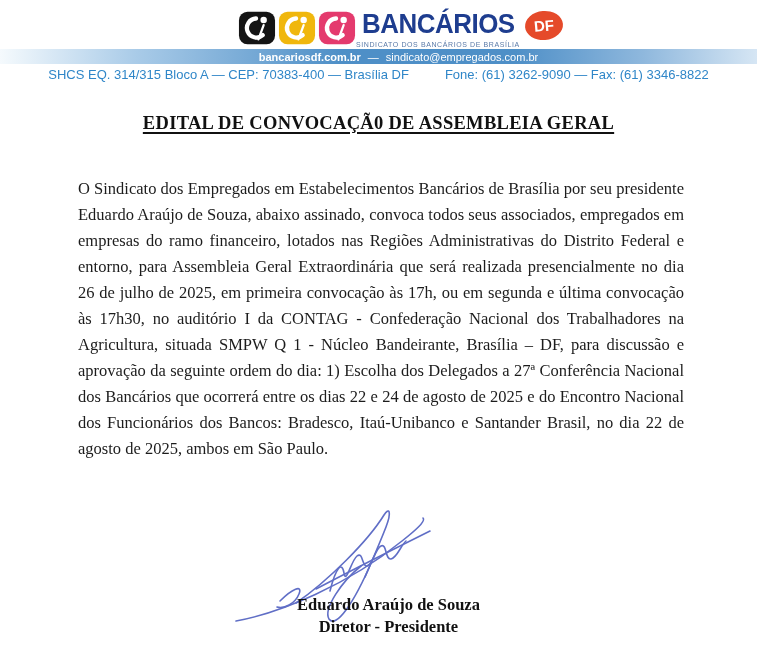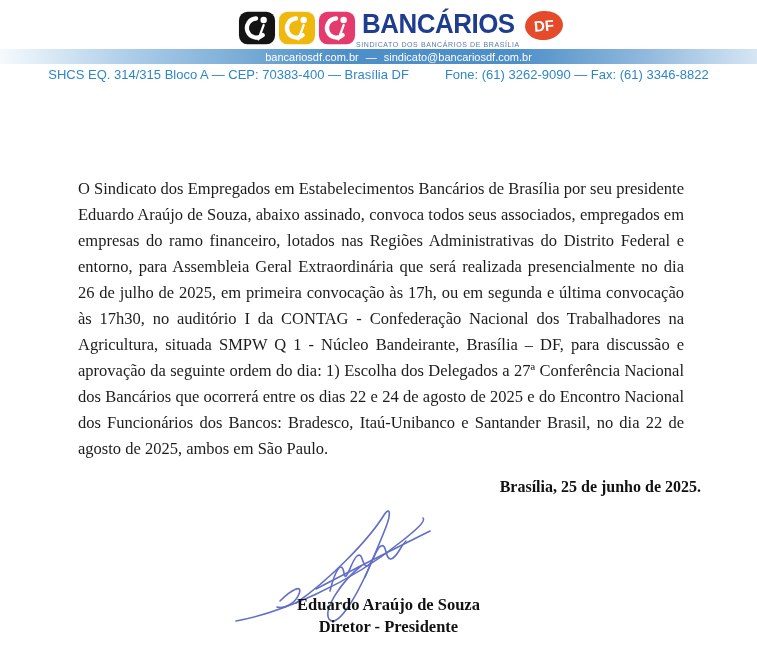--- a/index.html
+++ b/index.html
@@ -43,21 +43,21 @@
   }
   .contact-bar{
     position:absolute;top:49px;left:0;width:757px;height:15px;
     background:linear-gradient(90deg,#f5fafd 0%,#a9cbe8 18%,#4e8fc7 45%,#4e8fc7 68%,#8fb8dd 85%,#d6e6f4 100%);
     display:flex;align-items:center;justify-content:center;
     font-family:"Liberation Sans", sans-serif;
     font-size:11px;color:#ffffff;
     transform-origin:center;
   }
   .contact-bar .inner{transform:translateX(20px);display:flex;gap:7px;align-items:center;}
-  .contact-bar .site{font-weight:normal;}
+  .contact-bar .site{font-weight:bold;}
   .address-line{
     position:absolute;top:67px;left:0;right:0;
     text-align:center;
     font-family:"Liberation Sans", sans-serif;
     font-size:13px;color:#2f86c8;
   }
   .address-line .addr{margin-right:36px;}
   
   .title{
     position:absolute;top:111px;left:0;right:0;margin:0;
@@ -131,36 +131,35 @@
           <span class="df-badge">DF</span>
         </div>
         <div class="tagline">SINDICATO DOS BANCÁRIOS DE BRASÍLIA</div>
       </div>
     </div>
 
     <div class="contact-bar">
       <span class="inner">
         <span class="site">bancariosdf.com.br</span>
         <span class="sep">—</span>
-        <span class="email">sindicato@bancariosdf.com.br</span>
+        <span class="email">sindicato@empregados.com.br</span>
       </span>
     </div>
 
     <div class="address-line">
       <span class="addr">SHCS EQ. 314/315 Bloco A  —  CEP: 70383-400  —  Brasília DF</span><span>Fone: (61) 3262-9090  —  Fax: (61) 3346-8822</span>
     </div>
   </header>
 
   <h1 class="title">
-    <br>
+    <span class="tline">EDITAL DE CONVOCAÇÃ0 DE ASSEMBLEIA GERAL</span><br>
   </h1>
 
   <p class="body-text"><span>O </span><b>Sindicato dos Empregados em Estabelecimentos Bancários de Brasília</b><span> por seu presidente </span><b>Eduardo Araújo de Souza</b><span>, abaixo assinado, convoca todos seus associados, empregados em empresas do ramo financeiro, lotados nas Regiões Administrativas do Distrito Federal e entorno, para </span><b>Assembleia Geral Extraordinária</b><span> que será realizada presencialmente no dia </span><b>26 de julho de 2025</b><span>, em primeira convocação às </span><b>17h</b><span>, ou em segunda e última convocação às </span><b>17h30</b><span>, no auditório I da </span><b>CONTAG - Confederação Nacional dos Trabalhadores na Agricultura</b><span>, situada </span><b>SMPW Q 1 - Núcleo Bandeirante, Brasília – DF</b><span>, para discussão e aprovação da seguinte ordem do dia: 1) Escolha dos </span><b>Delegados a 27ª Conferência Nacional dos Bancários</b><span> que ocorrerá entre os dias </span><b>22 e 24 de agosto de 2025</b><span> e do </span><b>Encontro Nacional dos Funcionários dos Bancos: Bradesco, Itaú-Unibanco e Santander Brasil</b><span>, no dia </span><b>22 de agosto de 2025</b><span>, ambos em </span><b>São Paulo.</b></p>
 
-  <p class="date-line">Brasília, 25 de junho de 2025.</p>
 
   <svg class="signature" viewBox="0 0 255 128">
     <g stroke="#4f5fc0" stroke-width="1.6" fill="none" stroke-linecap="round" opacity="0.9">
       <path d="M6 118 C 50 110, 118 82, 172 38 C 186 27, 196 18, 193 15"></path>
       <path d="M66 100 C 98 78, 138 38, 154 12 C 159 4, 162 8, 156 24 C 149 42, 141 60, 135 74"></path>
       <path d="M100 88 C 106 64, 112 58, 114 70 C 116 82, 121 58, 127 53 C 133 48, 132 64, 137 63 C 143 62, 145 46, 151 43 C 157 40, 155 57, 161 56 C 167 55, 171 42, 176 38"></path>
       <path d="M86 86 C 124 66, 168 44, 200 28"></path>
       <path d="M142 58 C 124 100, 106 126, 99 116 C 93 106, 112 78, 131 63"></path>
       <path d="M50 98 C 62 86, 73 81, 69 91 C 65 101, 54 106, 47 104"></path>
     </g>

